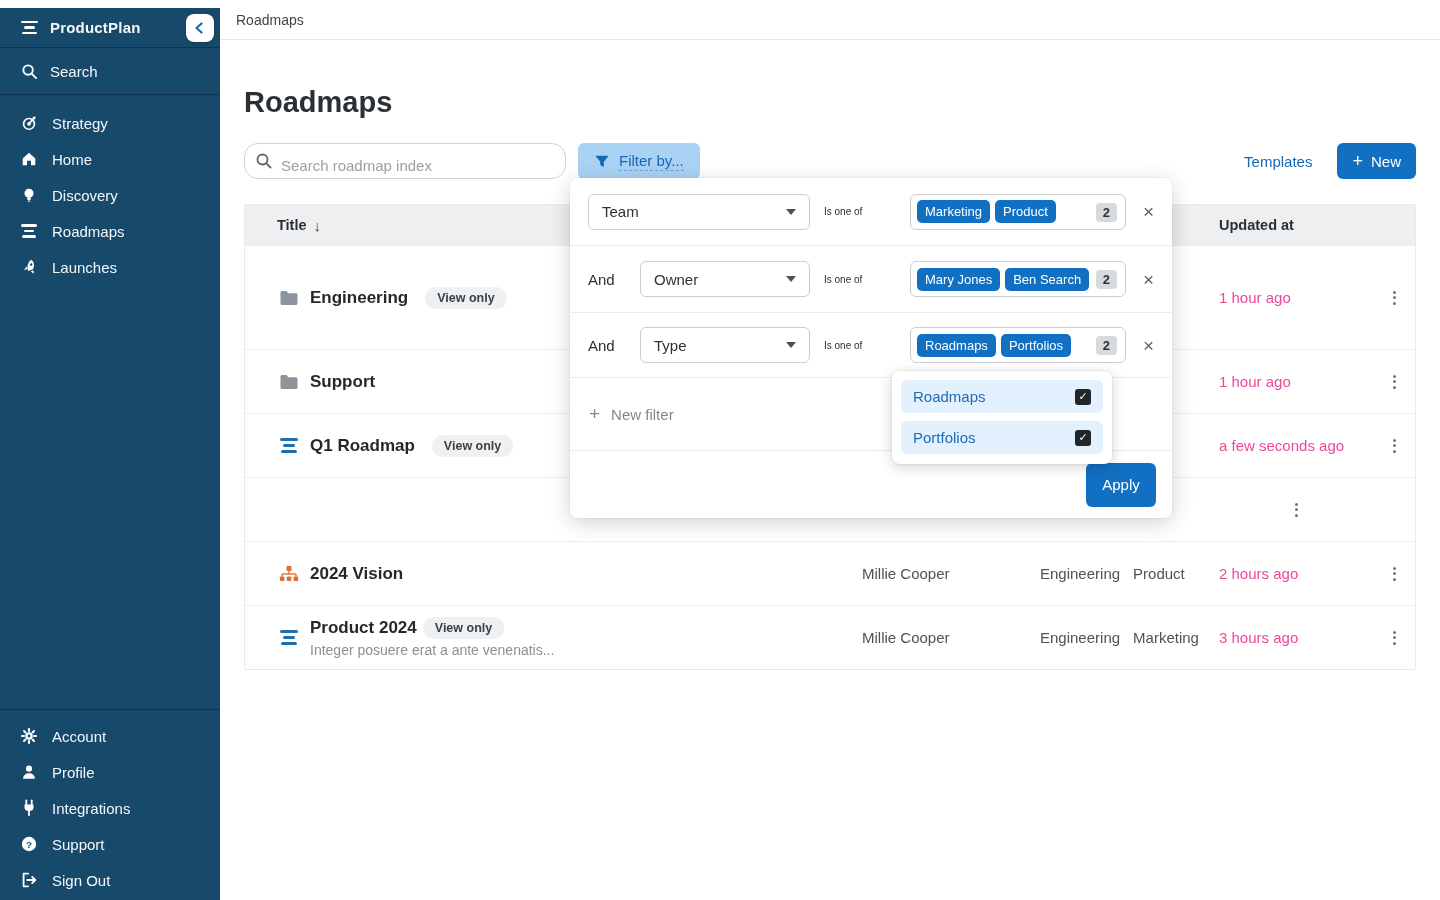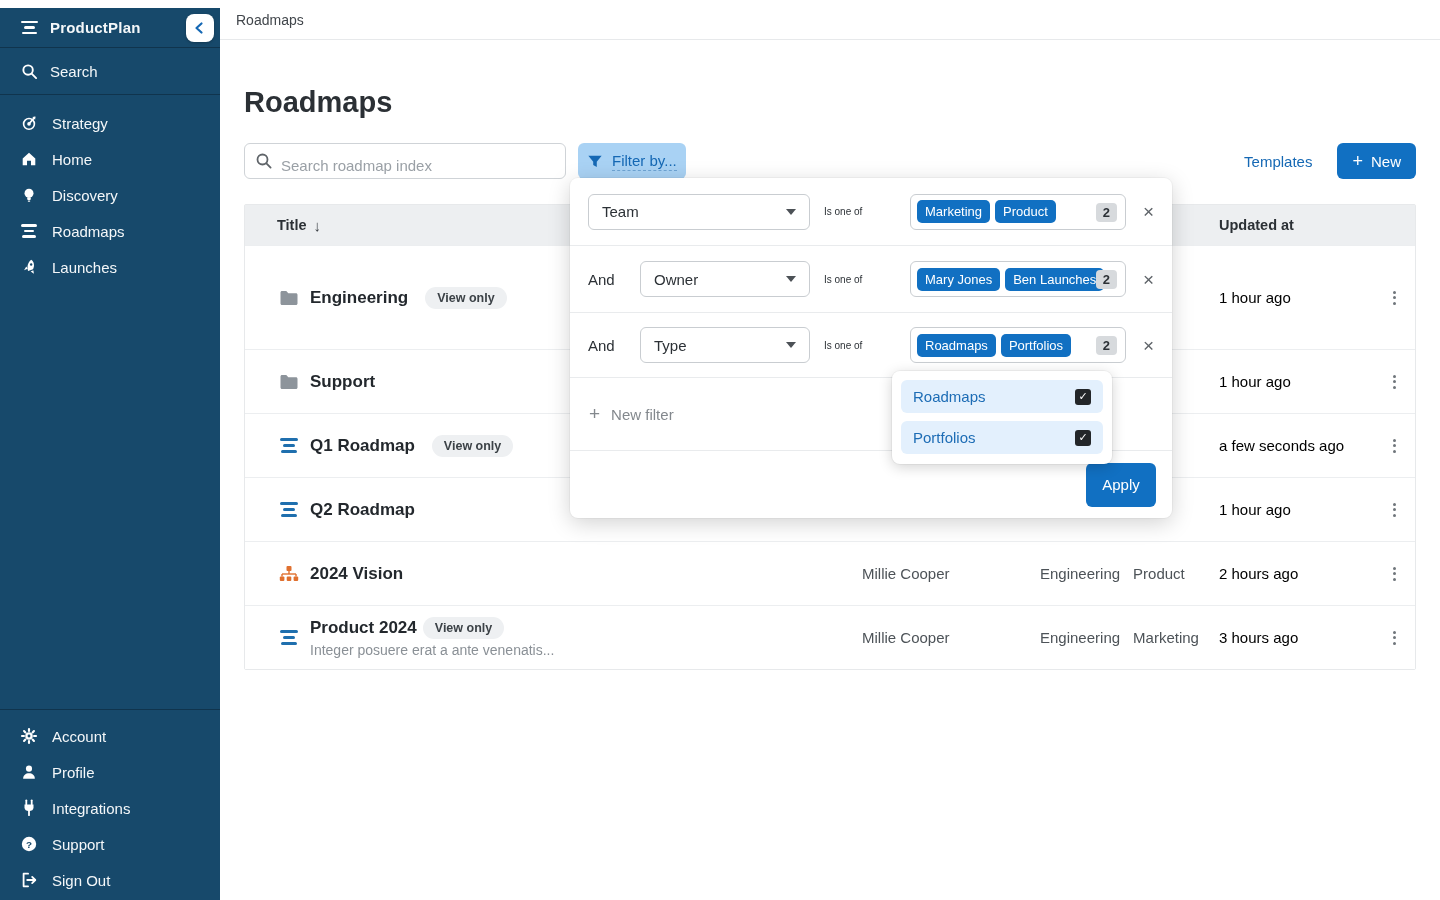--- a/index.html
+++ b/index.html
@@ -23,45 +23,45 @@
   .rm-bars i:nth-child(1){width:16px;} .rm-bars i:nth-child(2){width:10px;} .rm-bars i:nth-child(3){width:14px;}
 
   
   .topbar { position:absolute; left:220px; right:0; top:0; height:40px; background:#fff; border-bottom:1px solid #e7e9eb; display:flex; align-items:center; padding:0 16px; font-size:14px; color:#41464b; z-index:4; }
 
   
   .main { position:absolute; left:220px; top:40px; right:0; bottom:0; background:#fff; }
   h1.page-title { margin:46px 24px 0; font-size:29px; font-weight:700; color:#2b3035; }
   .toolbar { display:flex; align-items:center; margin:24px 24px 0; height:36px; }
   .search-box { position:relative; width:322px; height:36px; }
-  .search-box input { width:100%; height:36px; border:1px solid #cfd3d7; border-radius:6px; padding:9px 12px 0 36px; font-size:15px; color:#737373; font-family:"Liberation Sans",sans-serif; outline:none; }
+  .search-box input { width:100%; height:36px; border:1px solid #cfd3d7; border-radius:14px; padding:9px 12px 0 36px; font-size:15px; color:#737373; font-family:"Liberation Sans",sans-serif; outline:none; }
   .search-box input::placeholder { color:#9aa0a6; }
   .search-box .mag { position:absolute; left:11px; top:9px; }
-  .filter-btn { margin-left:12px; height:36px; background:#a9d2f4; border:none; border-radius:6px; display:flex; align-items:center; gap:9px; padding:0 9px; font-size:15px; color:#1568b4; cursor:pointer; font-family:"Liberation Sans",sans-serif; }
+  .filter-btn { margin-left:12px; height:36px; background:#a9d2f4; border:none; border-radius:6px; display:flex; align-items:center; gap:9px; padding:0 16px; font-size:15px; color:#1568b4; cursor:pointer; font-family:"Liberation Sans",sans-serif; }
   .filter-btn .lbl { border-bottom:1.5px dashed #6ea4d4; padding-bottom:1px; }
   .spacer { flex:1; }
   .templates-link { font-size:15px; color:#1568b4; margin-right:25px; cursor:pointer; text-decoration:none; }
   .new-btn { height:36px; background:#1170c2; color:#fff; border:none; border-radius:6px; font-size:15px; display:flex; align-items:center; gap:8px; padding:0 15px; cursor:pointer; font-family:"Liberation Sans",sans-serif; }
   .new-btn .plus { font-size:18px; font-weight:400; line-height:1; }
 
   
   .table { margin:25px 24px 0; border:1px solid #e7e9eb; border-radius:2px; }
   .thead, .trow { display:grid; grid-template-columns:605px 178px 179px 155px 1fr; align-items:center;padding-left:12px; }
   .thead { height:40px; background:#edeff1; font-size:14.5px; font-weight:700; color:#2b3035; }
   .th-title { display:flex; align-items:center; gap:7px; padding-left:20px; }
   .sort-arrow { font-weight:400; font-size:15px; color:#3c4146; }
   .trow { border-top:1px solid #eceef0; background:#fff; }
   .r-tall { height:104px; } .r-std { height:64px; }
   .cell-title { display:flex; align-items:center; gap:11px; padding-left:22px; }
   .row-title { font-size:17px; font-weight:700; color:#23282d; }
   .row-desc { font-size:14px; color:#8a9096; margin-top:3px; }
   .pill { background:#eef0f2; border-radius:12px; padding:4px 12px; font-size:12.5px; font-weight:700; color:#3c4247; margin-left:6px; white-space:nowrap; }
   .cell-owner, .cell-teams { font-size:15px; color:#4d5358; }
   .cell-teams { display:flex; gap:13px; }
-  .cell-updated { font-size:15px; color:#000000; }
+  .cell-updated { font-size:15px; color:#ec4899; }
   .cell-kebab { display:flex; justify-content:center; }
   .kebab { display:flex; flex-direction:column; gap:2.5px; cursor:pointer; padding:4px; }
   .kebab i { width:3px; height:3px; border-radius:50%; background:#6f757b; display:block; }
   .ricon { width:20px; flex:0 0 20px; display:flex; align-items:center; justify-content:center; }
   .blue-bars { display:flex; flex-direction:column; gap:2.8px; }
   .blue-bars i { display:block; height:3.2px; border-radius:2px; background:#1f6fae; }
   .blue-bars i:nth-child(1){width:18px;} .blue-bars i:nth-child(2){width:12px;} .blue-bars i:nth-child(3){width:16px;}
 
   
   .popover { position:absolute; left:570px; top:178px; width:602px; height:340px; background:#fff; border-radius:8px; box-shadow:0 5px 22px rgba(0,0,0,.18), 0 0 0 1px rgba(0,0,0,.03); z-index:20; display:flex; flex-direction:column; }
@@ -327,28 +327,20 @@
       <div class="cell-kebab">
           <span class="kebab">
             <i></i>
             <i></i>
             <i></i>
           </span>
         </div>
     </div>
 
     <div class="trow r-std">
-      <div class="cell-title">
-        <span class="ricon blue-bars">
-            <i></i>
-            <i></i>
-            <i></i>
-          </span>
-        <span class="row-title">Q2 Roadmap</span>
-      </div>
       <div class="cell-owner"></div>
       <div class="cell-teams"></div>
       <div class="cell-updated">1 hour ago</div>
       <div class="cell-kebab">
           <span class="kebab">
             <i></i>
             <i></i>
             <i></i>
           </span>
         </div>
@@ -434,21 +426,21 @@
 
   <div class="frow frow2">
     <span class="and-lbl">And</span>
     <div class="fselect sel-n">
       <span>Owner</span>
       <span class="caret"></span>
     </div>
     <span class="isoneof">Is one of</span>
     <div class="chipfield">
       <span class="chip">Mary Jones</span>
-      <span class="chip">Ben Launches</span>
+      <span class="chip">Ben Search</span>
       <span class="cnt">2</span>
     </div>
     <button class="fclose">×</button>
   </div>
 
   <div class="frow frow3">
     <span class="and-lbl">And</span>
     <div class="fselect sel-n">
       <span>Type</span>
       <span class="caret"></span>

